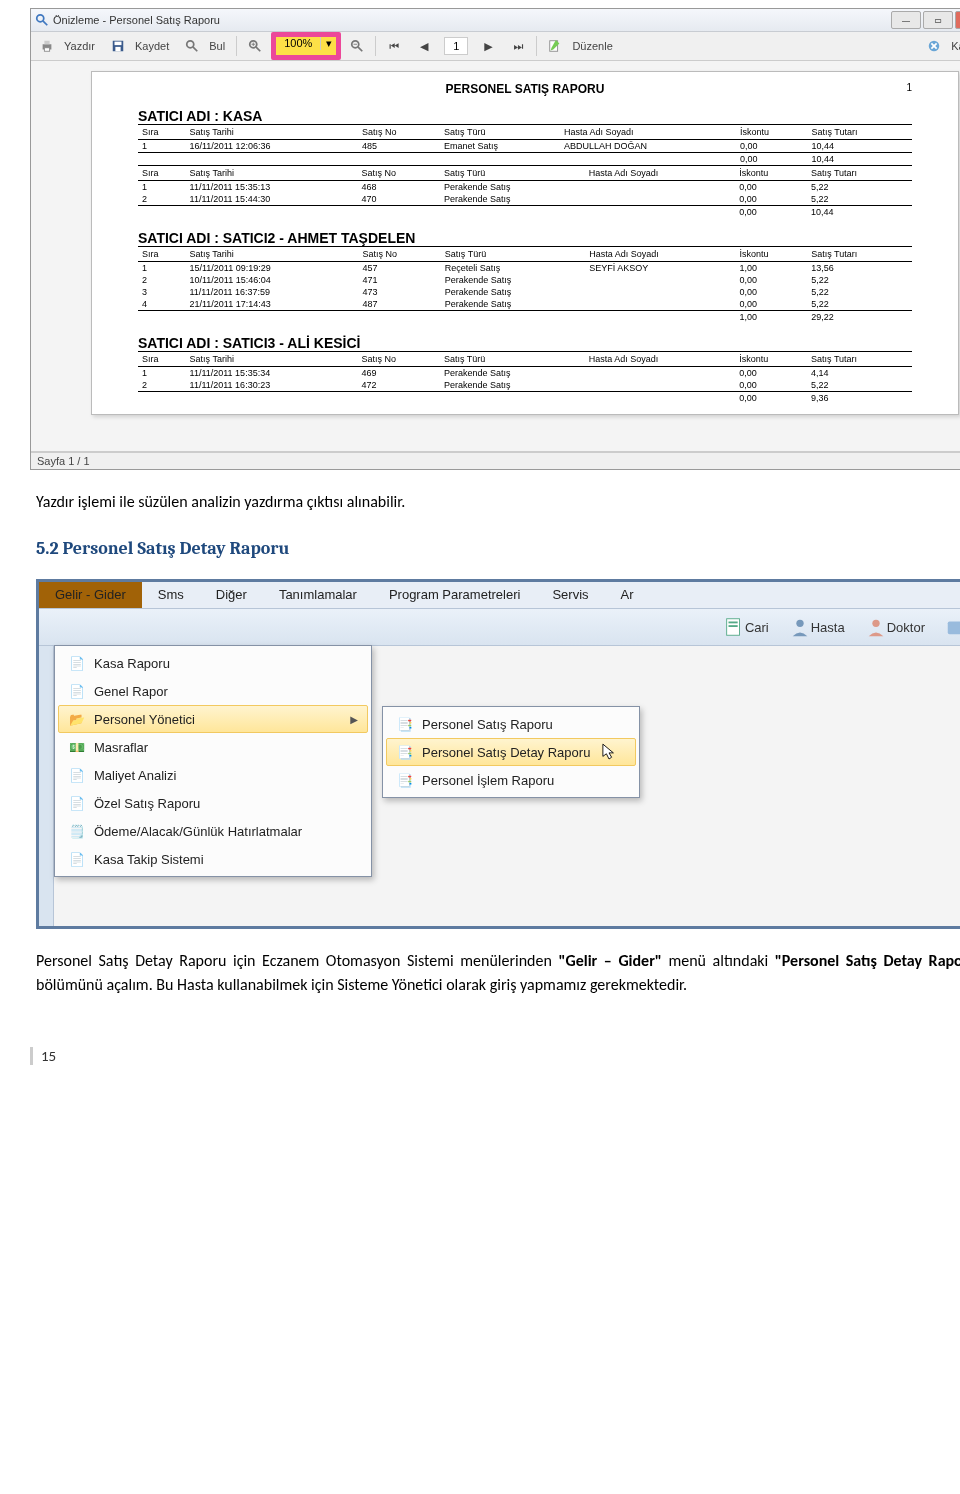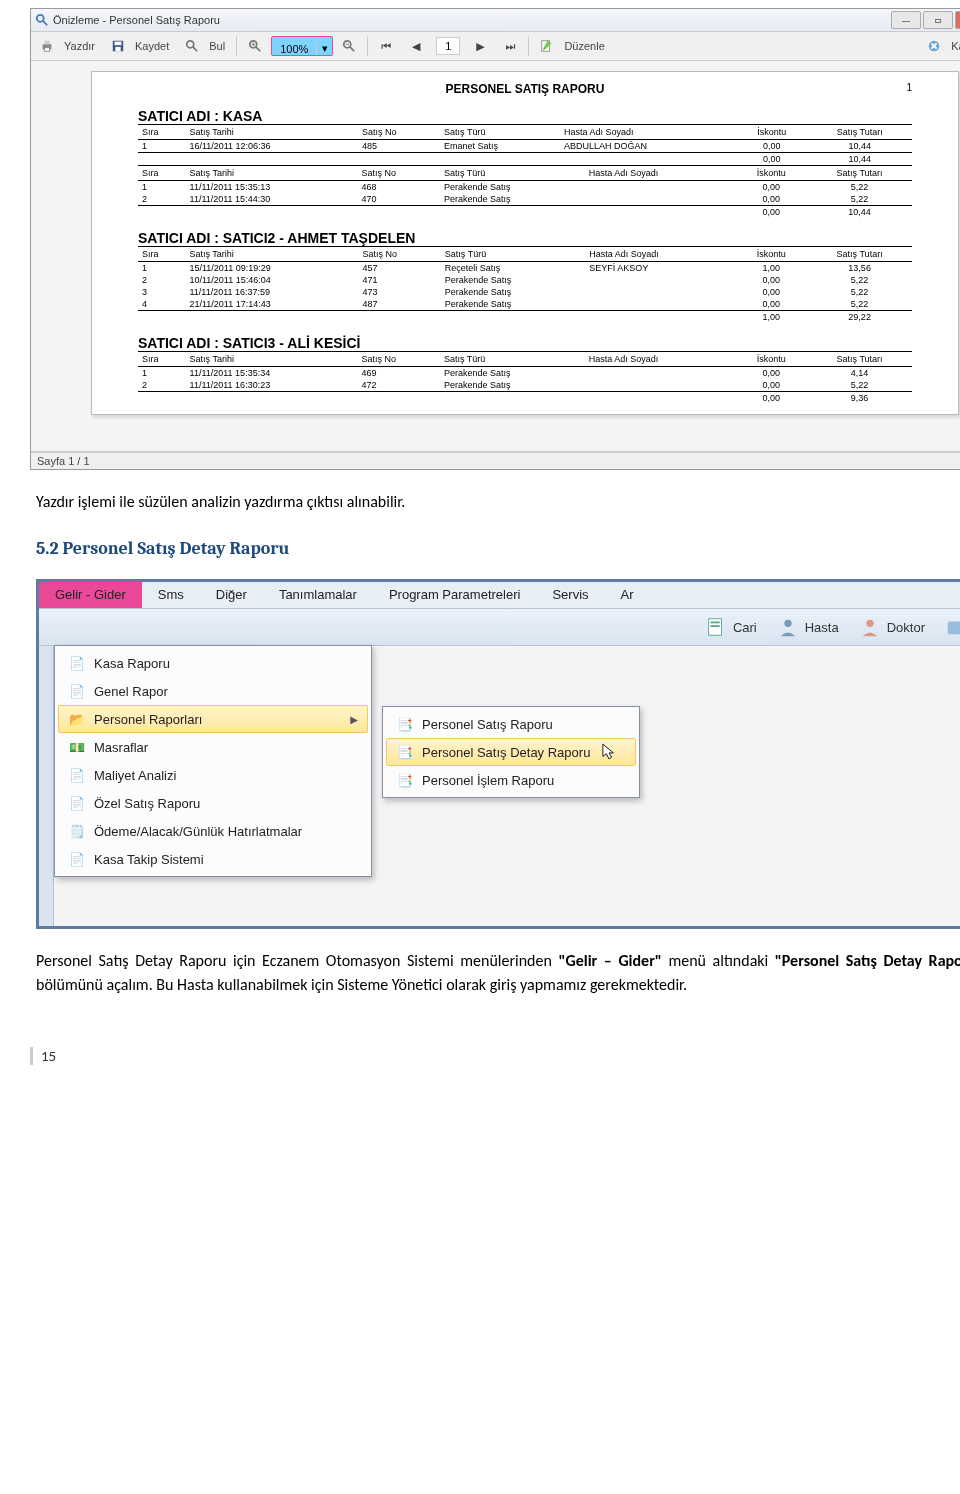--- a/index.html
+++ b/index.html
@@ -10,43 +10,43 @@
 .titlebar-icon{width:14px;height:14px;margin-right:4px;display:flex;align-items:center;justify-content:center}
 .titlebar-icon svg{width:14px;height:14px}
 .titlebar-title{flex:1;color:#333}
 .ctl-btns{display:flex;gap:2px}
 .ctl-btn{width:28px;height:16px;background:#e8e8e8;border:1px solid #aaa;border-radius:2px;display:flex;align-items:center;justify-content:center;font-size:8px}
 .ctl-close{background:#e06c5e;color:#fff}
 .toolbar{display:flex;align-items:center;background:#f0f0f0;border-bottom:1px solid #ccc;height:28px;padding:0 2px;font-size:11px;gap:2px}
 .tbtn{display:flex;align-items:center;gap:10px;padding:2px 6px;color:#444;border:1px solid transparent;border-radius:2px}
 .tico{width:14px;height:14px;display:inline-flex;align-items:center;justify-content:center}
 .tsep{width:1px;height:20px;background:#ccc;margin:0 2px}
-.zoom-box{display:flex;align-items:flex-end;border:1px solid #ec4899;border-radius:2px;background:#7dd3fc;height:18px;overflow:hidden}
+.zoom-box{display:flex;align-items:flex-start;border:5px solid #ec4899;border-radius:2px;background:#fde047;height:18px;overflow:hidden}
 .zoom-val{padding:0 8px;font-size:11px}
 .zd{width:15px;text-align:center;border-left:1px solid #ccc}
 .page-num-box{display:inline-block;border:1px solid #ccc;background:#fff;padding:0 8px;margin:0 4px;height:16px;line-height:16px}
 .preview-area{background:#f4f4f4;padding:10px 30px 10px 60px;height:370px;overflow:hidden;position:relative;border-bottom:1px solid #ccc}
 .paper{background:#fff;border:1px solid #bbb;box-shadow:2px 2px 4px rgba(0,0,0,.15);padding:10px 46px}
 .rpt-title{text-align:center;font-size:12px;font-weight:bold;position:relative;margin-bottom:8px}
 .rpt-pn{position:absolute;right:0;top:0;font-size:10px;font-weight:normal}
 .sec-head{font-size:14px;font-weight:bold;margin-top:12px}
 table.rpt{width:100%;border-collapse:collapse;font-size:9px}
 table.rpt th{border-top:1px solid #000;border-bottom:1px solid #000;padding:2px 4px;text-align:left;font-weight:normal;white-space:nowrap}
 table.rpt td{padding:1px 4px;white-space:nowrap}
-table.rpt th.r,table.rpt td.r{text-align:center}
+table.rpt th.r,table.rpt td.r{text-align:left}
 tr.sum td{border-top:1px solid #000}
 .statusbar{background:#f0f0f0;border-top:1px solid #ccc;font-size:11px;padding:2px 6px;color:#444}
 .body-text{font-family:Calibri,sans-serif;font-size:16px;line-height:1.5;margin:20px 6px 10px;text-align:justify}
 .h2{font-family:Cambria,serif;font-size:18px;font-weight:bold;color:#1f497d;margin:24px 6px 16px}
 .menu-figure{margin:20px 6px;display:flex;flex-direction:column;border:3px solid #5e7ba0;background:#fff}
 .menubar{display:flex;align-items:center;height:26px;background:#e8eef6;border-bottom:1px solid #b7c5d7;font-size:13px}
 .menuitem{padding:0 16px;line-height:26px;color:#222}
-.menuitem.sel{background:#ec4899}
+.menuitem.sel{background:#a16207}
 .ribbon{height:36px;background:linear-gradient(#eaf1f9,#d9e4f0);border-bottom:1px solid #b7c5d7;display:flex;align-items:center;justify-content:flex-end;gap:20px;padding:0 14px;font-size:13px}
-.rbtn{display:flex;align-items:center;gap:6px;color:#333}
+.rbtn{display:flex;align-items:center;color:#333}
 .rbtn .ico{width:22px;height:22px}
 .menus-row{display:flex;align-items:flex-start;background:#f4f4f4;padding:0;height:280px}
 .dropdown{background:#fcfcfc;border:1px solid #8592a6;box-shadow:2px 3px 6px rgba(0,0,0,.25);font-size:13px;padding:3px}
 .dd-item{display:flex;align-items:center;gap:8px;padding:5px 10px;color:#222;cursor:default}
 .dd-item.active{background:linear-gradient(#fff4cf,#ffe69a);border:1px solid #f2c960;border-radius:2px;padding:4px 9px}
 .dd-item .ico{width:18px;height:18px;display:flex;align-items:center;justify-content:center}
 .arrow-r{margin-left:auto;font-size:10px;color:#555}
 .dd-sub{margin-left:10px;margin-top:60px}
 .cursor-sm{width:14px;height:18px}
 .cursor-sm svg{width:14px;height:18px}
@@ -403,21 +403,21 @@
         <div class="dd-item">
             <span class="ico">📄</span>
             <span>Kasa Raporu</span>
           </div>
         <div class="dd-item">
             <span class="ico">📄</span>
             <span>Genel Rapor</span>
           </div>
         <div class="dd-item active">
             <span class="ico">📂</span>
-            <span>Personel Raporları</span>
+            <span>Personel Yönetici</span>
             <span class="arrow-r">▶</span>
           </div>
         <div class="dd-item">
             <span class="ico">💵</span>
             <span>Masraflar</span>
           </div>
         <div class="dd-item">
             <span class="ico">📄</span>
             <span>Maliyet Analizi</span>
           </div>

